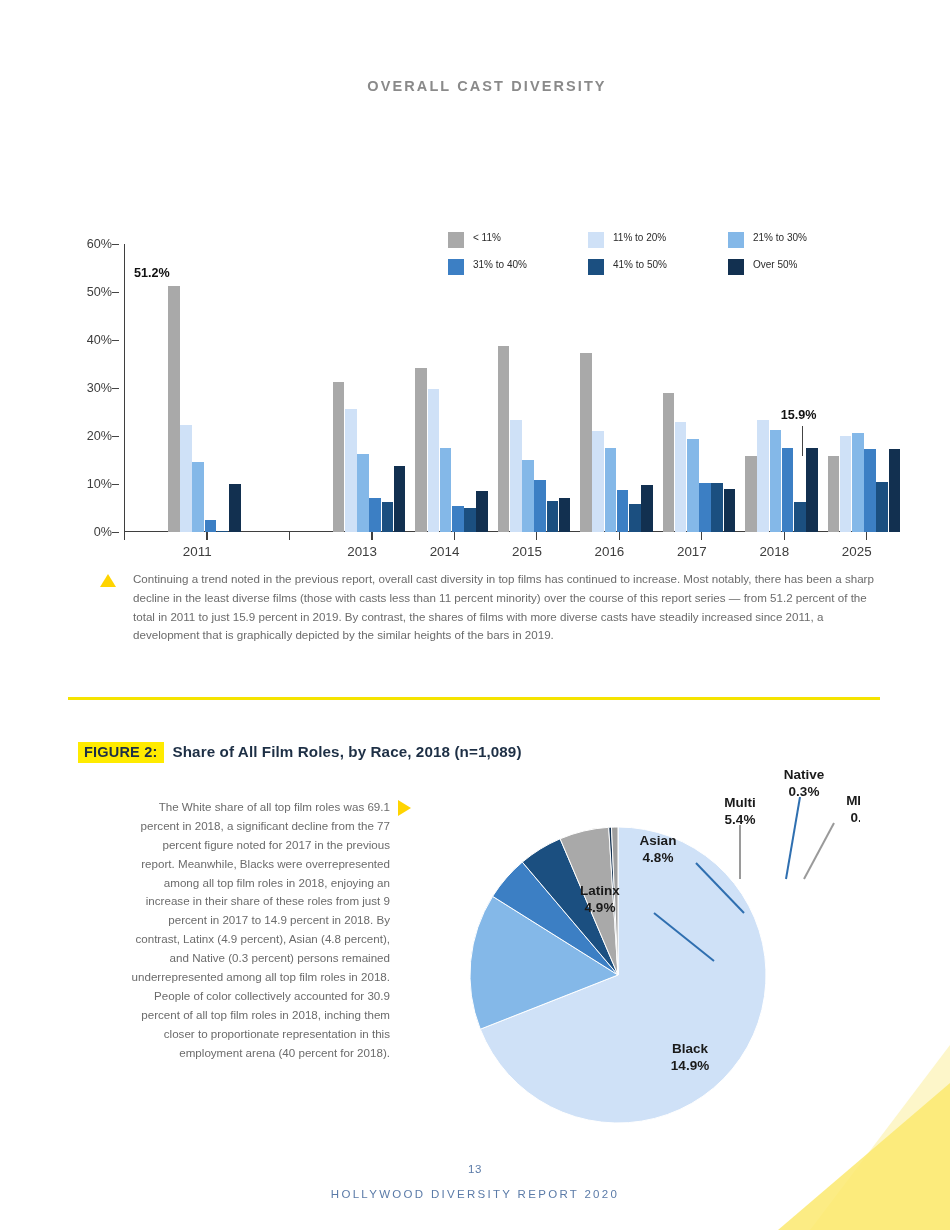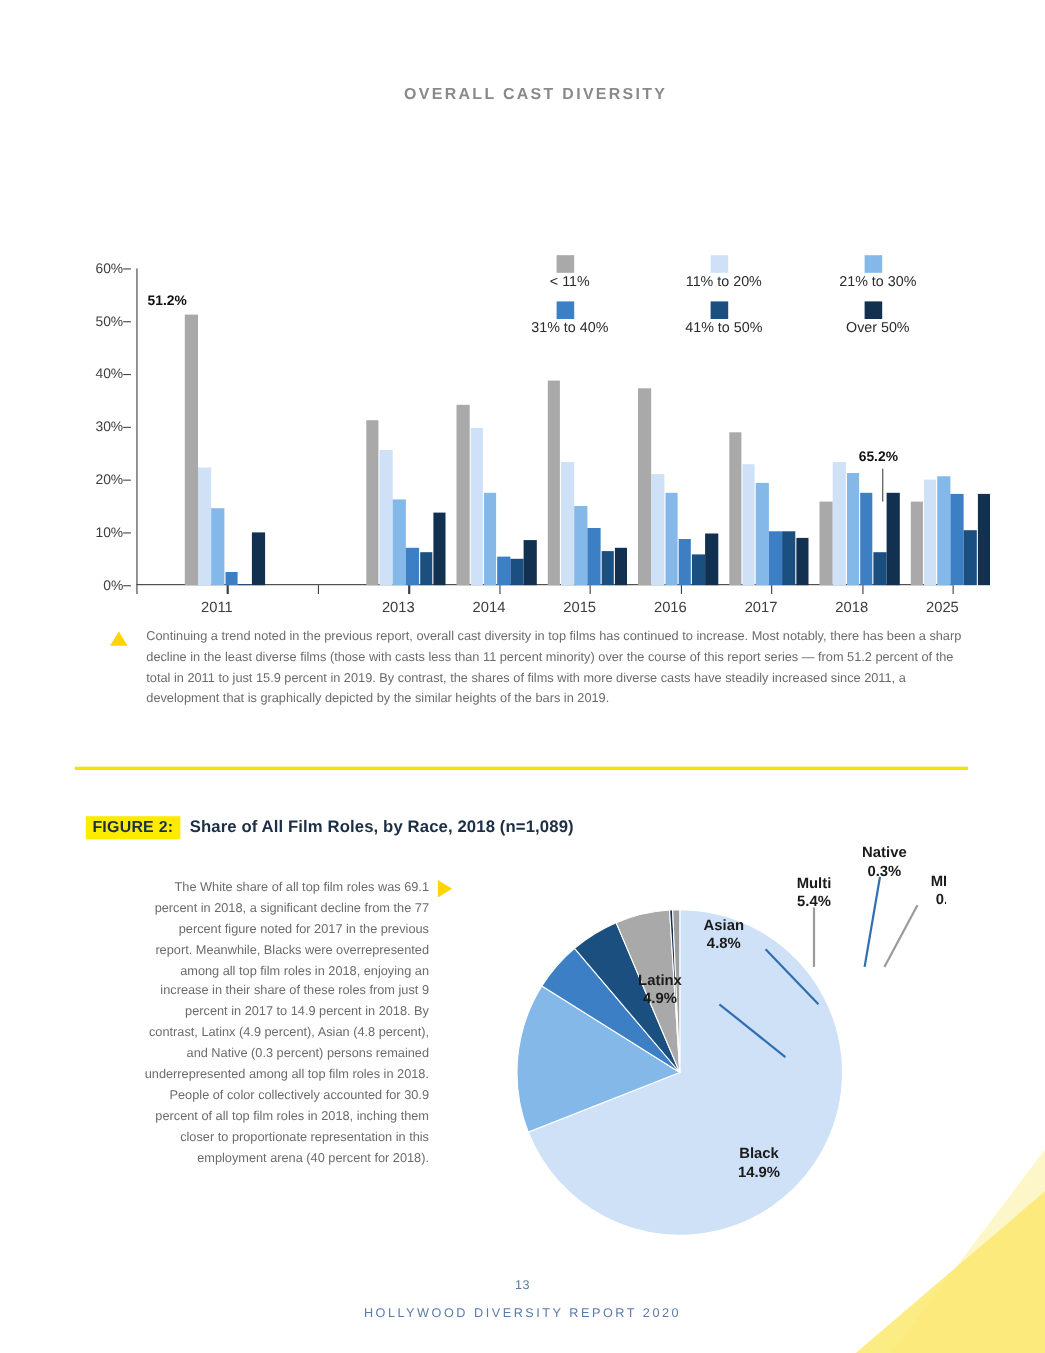--- a/index.html
+++ b/index.html
@@ -33,21 +33,21 @@
     margin-left:9px;letter-spacing:.1px;
   }
   .fig-sub{
     display:block;font-size:15.2px;font-weight:bold;color:#1d2f45;margin-top:7px;
   }
 
   
   .chart1{position:absolute;left:78px;top:232px;width:790px;height:310px;}
   .legend{position:absolute;left:370px;top:0px;width:420px;
           display:grid;grid-template-columns:1fr 1fr 1fr;row-gap:11px;}
-  .legend-item{display:flex;align-items:center;font-size:13px;color:#2b2b2b;flex-direction:column;}
+  .legend-item{display:flex;align-items:flex-start;font-size:10px;color:#2b2b2b;}
   .legend-swatch{width:16px;height:16px;margin-right:9px;flex:0 0 auto;}
   .legend-label{white-space:nowrap;}
 
   .plot{position:absolute;left:46px;top:12px;width:742px;height:288px;}
   .axis-y{position:absolute;left:-46px;top:0;width:44px;height:288px;}
   .ytick{position:absolute;right:10px;font-size:12.6px;color:#3d3d3d;
          transform:translateY(-50%);text-align:right;white-space:nowrap;}
   .ytick-mark{position:absolute;left:34px;width:7px;height:1px;background:#444;}
   .axis-line-v{position:absolute;left:0;top:0;width:1.2px;height:288px;background:#3f3f3f;}
   .axis-line-h{position:absolute;left:0;bottom:0;width:742px;height:1.2px;background:#3f3f3f;}
@@ -223,21 +223,21 @@
           <div class="bar" title="2019 21% to 30% 20.7%" style="left: 36.4px; width: 11.6px; height: 99.36px; background: rgb(132, 184, 232);"></div>
           <div class="bar" title="2019 31% to 40% 17.3%" style="left: 48.6px; width: 11.6px; height: 83.04px; background: rgb(60, 127, 196);"></div>
           <div class="bar" title="2019 41% to 50% 10.4%" style="left: 60.8px; width: 11.6px; height: 49.92px; background: rgb(27, 79, 128);"></div>
           <div class="bar" title="2019 Over 50% 17.3%" style="left: 73px; width: 11.6px; height: 83.04px; background: rgb(18, 48, 80);"></div>
           <div class="group-label">2025</div>
         </div>
         <div class="group-tick" style="left: 659.556px;"></div>
         <div class="group-tick" style="left: 742px;"></div>
         <div class="annot" style="left: 10.1px; top: 22.24px;">51.2%</div>
         <div class="annot-line" style="left: 677.656px; top: 181.68px; height: 30px;"></div>
-        <div class="annot" style="left: 656.656px; top: 163.68px;">65.2%</div>
+        <div class="annot" style="left: 656.656px; top: 163.68px;">15.9%</div>
       </div>
   </div>
 
   <div class="note-tri"></div>
   <div class="note">Continuing a trend noted in the previous report, overall cast diversity in top films has continued to increase.  Most notably, there has been a sharp decline in the least diverse films (those with casts less than 11 percent minority) over the course of this report series — from 51.2 percent of the total in 2011 to just 15.9 percent in 2019.  By contrast, the shares of films with more diverse casts have steadily increased since 2011, a development that is graphically depicted by the similar heights of the bars in 2019.</div>
 
   <div class="divider"></div>
 
   <div class="fig-head" style="top:742px;">
     <span class="fig-tag">FIGURE 2:</span><span class="fig-title">Share of All Film Roles, by Race, 2018 (n=1,089)</span>

